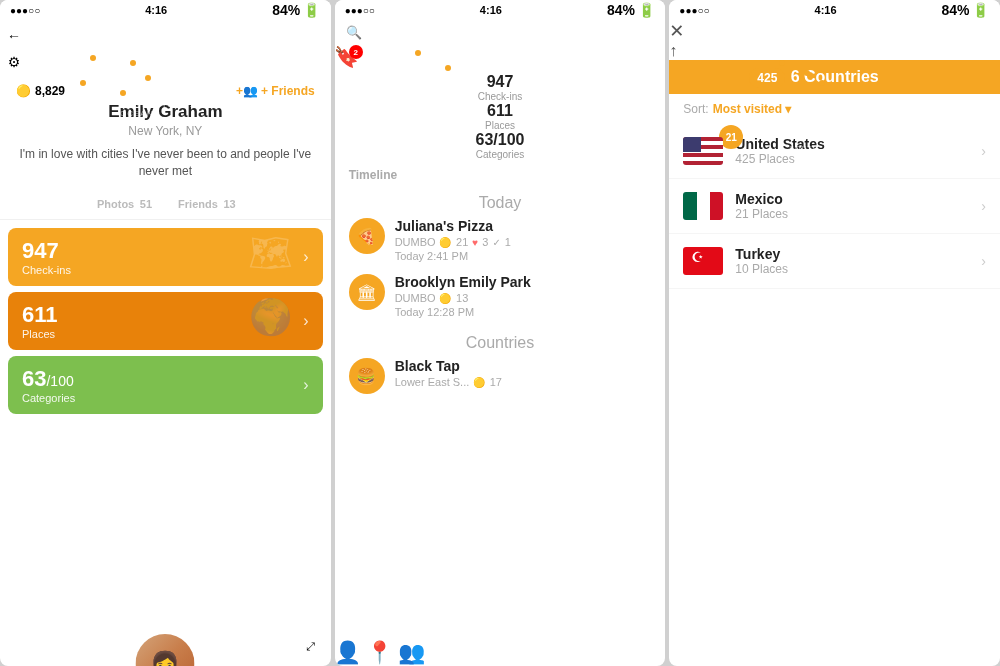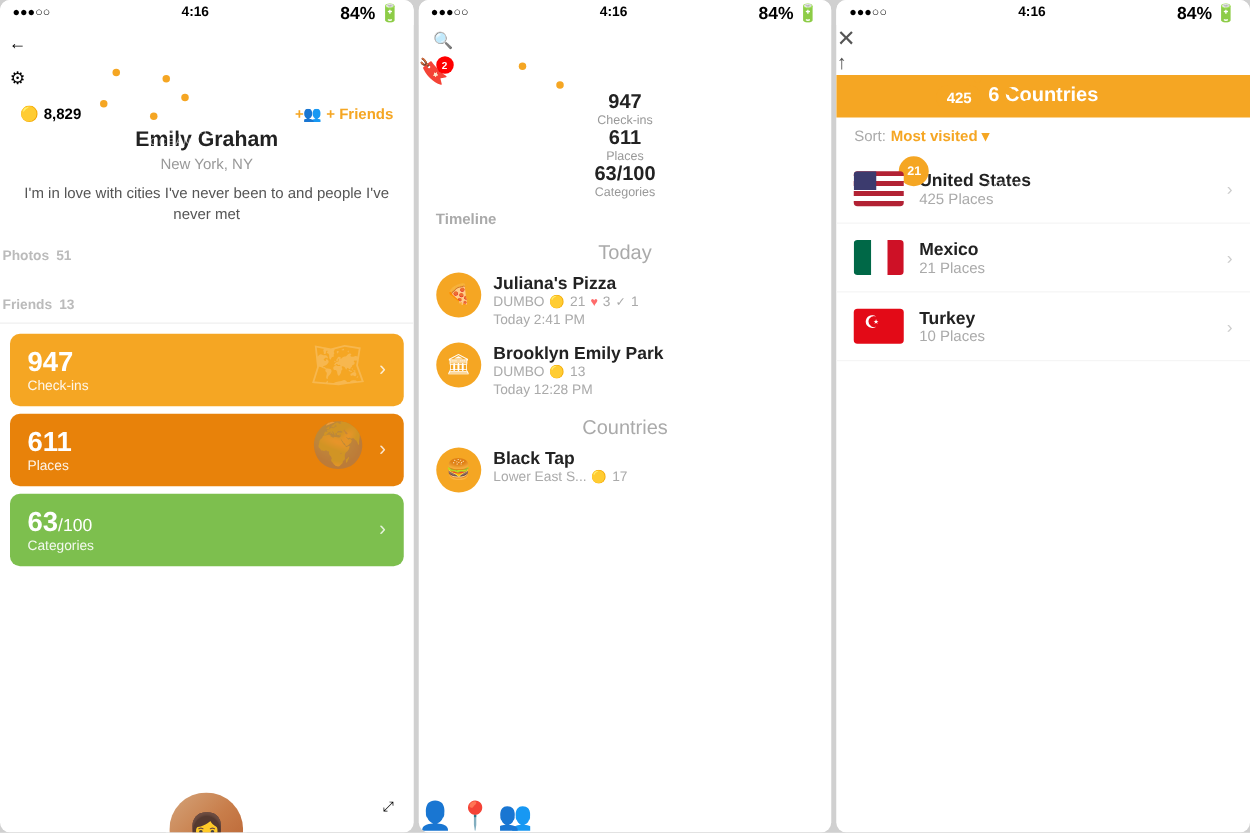--- a/index.html
+++ b/index.html
@@ -123,21 +123,20 @@
       font-size: 12px; color: #555;
       text-align: center; margin: 8px 16px;
       line-height: 1.4;
     }
     .tabs-row {
       display: flex;
       justify-content: center;
       gap: 24px;
       padding: 8px 0;
       border-bottom: 1px solid #f0f0f0;
-      flex-direction: column;
     }
     .tab-item {
       font-size: 13px;
       color: #f5a623;
       font-weight: 600;
     }
     .tab-item span { color: #bbb; margin-left: 2px; font-size: 11px; }
     .stats-cards {
       padding: 8px;
       display: flex;

